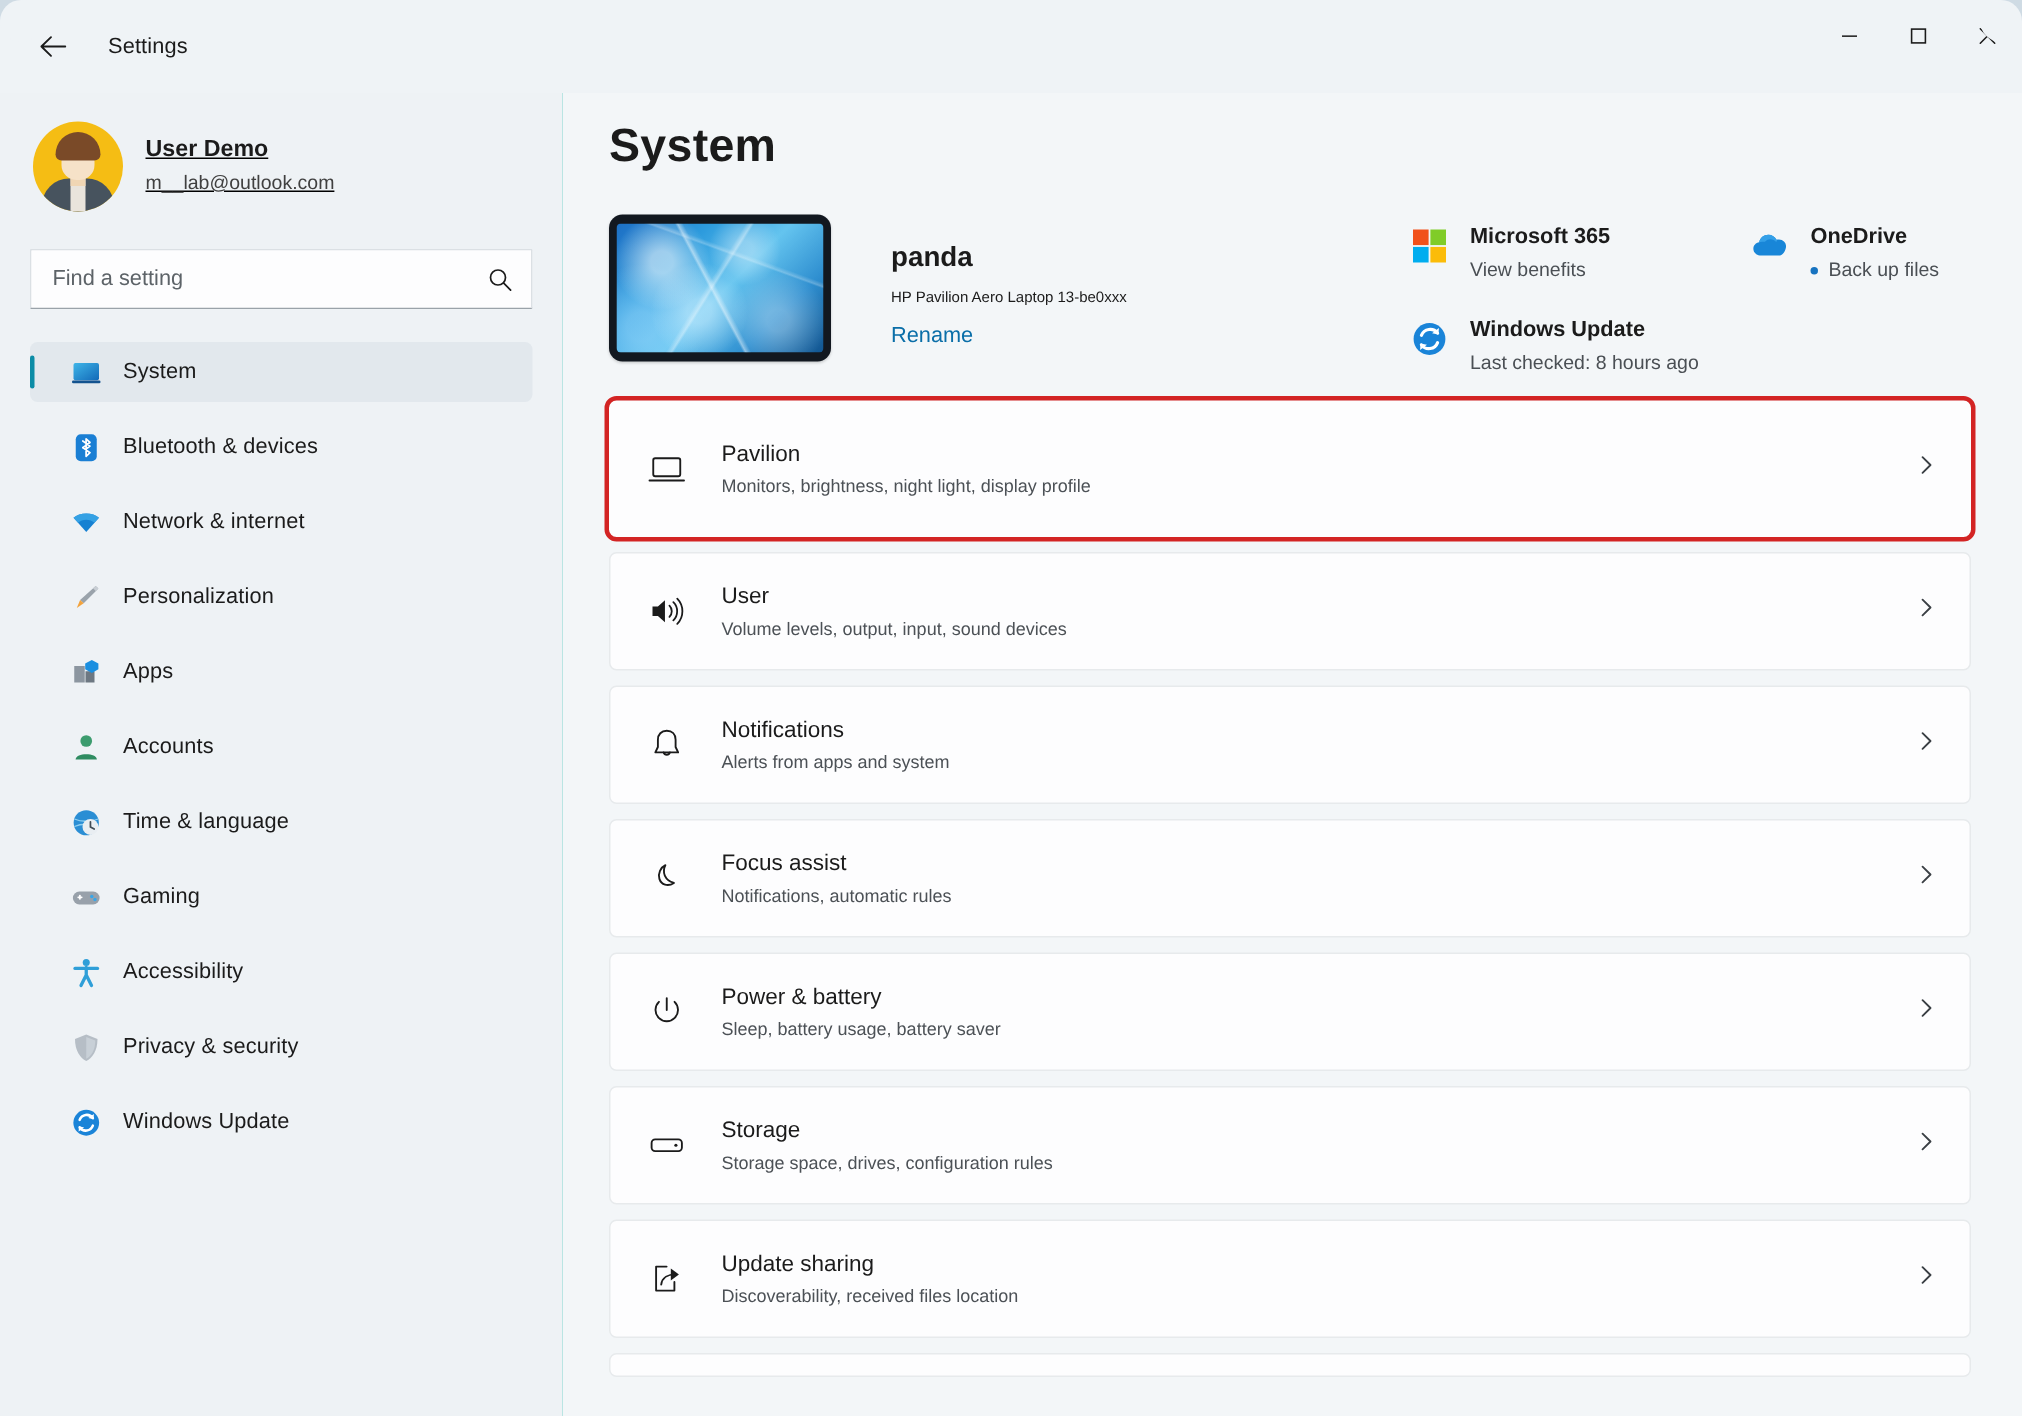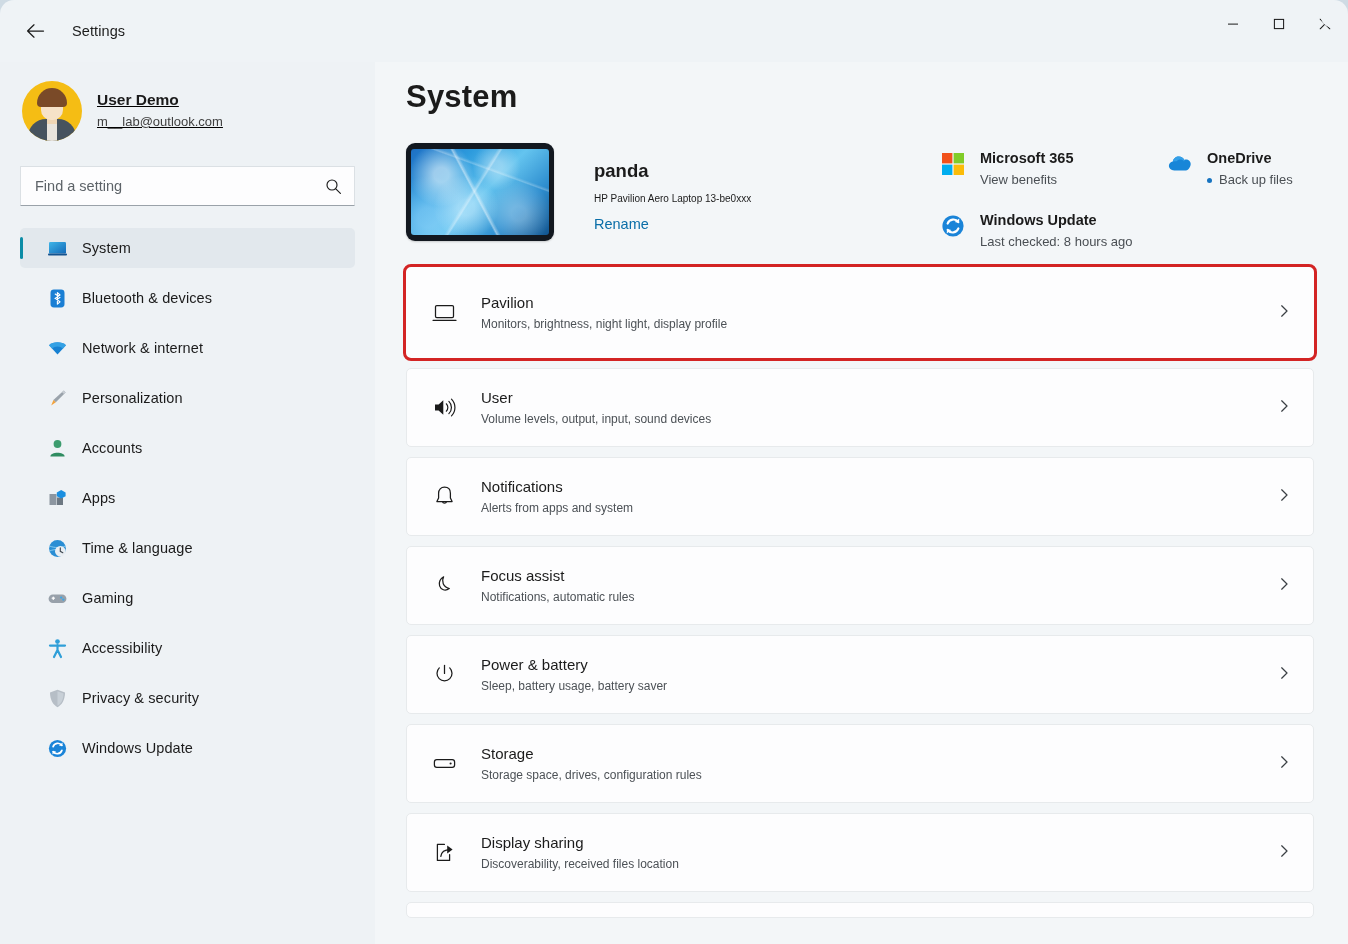--- a/index.html
+++ b/index.html
@@ -424,36 +424,36 @@
             <path d="M6.4 12 L8.8 14.2 L4.2 17.4 Z" fill="#f2a33c"></path>
             <path d="M16.8 2.6 L18.6 4.4 L17 6.1 L15 4.2 Z" fill="#c8ced4"></path>
           </svg>
         </span>
         <span class="nav-label">Personalization</span>
       </div>
 
       <div class="nav-item">
         <span class="nav-icon">
           <svg width="21" height="21" viewBox="0 0 21 21">
-            <circle cx="10.5" cy="6" r="3.9" fill="#3c9c6e"></circle>
-            <path d="M3.4 18.4 C3.4 13.6, 17.6 13.6, 17.6 18.4 Z" fill="#2f8c61"></path>
-          </svg>
-        </span>
-        <span class="nav-label">Accounts</span>
-      </div>
-
-      <div class="nav-item">
-        <span class="nav-icon">
-          <svg width="21" height="21" viewBox="0 0 21 21">
             <rect x="2.5" y="6" width="7" height="11" fill="#8c96a0"></rect>
             <rect x="10" y="9.5" width="6" height="7.5" fill="#6d7882"></rect>
             <path d="M14.2 2 L18.6 4.4 L18.6 8.2 L14.2 10.6 L9.8 8.2 L9.8 4.4 Z" fill="#1a8fe0"></path>
           </svg>
         </span>
         <span class="nav-label">Apps</span>
+      </div>
+
+      <div class="nav-item">
+        <span class="nav-icon">
+          <svg width="21" height="21" viewBox="0 0 21 21">
+            <circle cx="10.5" cy="6" r="3.9" fill="#3c9c6e"></circle>
+            <path d="M3.4 18.4 C3.4 13.6, 17.6 13.6, 17.6 18.4 Z" fill="#2f8c61"></path>
+          </svg>
+        </span>
+        <span class="nav-label">Accounts</span>
       </div>
 
       <div class="nav-item">
         <span class="nav-icon">
           <svg width="21" height="21" viewBox="0 0 21 21">
             <circle cx="10.5" cy="10.5" r="8.4" fill="#2a8ed4"></circle>
             <path d="M2.6 8 C7 10, 14 10, 18.4 8 M2.6 13 C7 11, 14 11, 18.4 13" stroke="#8fd0f2" stroke-width=".9" fill="none"></path>
             <circle cx="13.3" cy="13.3" r="5.3" fill="#e9eef2"></circle>
             <path d="M13.3 9.9 L13.3 13.3 L15.8 14.7" stroke="#414b54" stroke-width="1.15" fill="none" stroke-linecap="round"></path>
           </svg>
@@ -711,21 +711,21 @@
       <div class="card-wrap">
         <div class="card">
           <span class="card-icon">
             <svg width="27" height="27" viewBox="0 0 27 27" fill="none">
               <path d="M13.4 5.4 L6.4 5.4 L6.4 21.4 L18.6 21.4 L18.6 15.6" stroke="#1b1b1b" stroke-width="1.25" stroke-linecap="round" stroke-linejoin="round"></path>
               <path d="M9.8 17.4 C10.4 12.6 14.6 10.6 19.2 10.6" stroke="#1b1b1b" stroke-width="1.25" fill="none" stroke-linecap="round"></path>
               <path d="M16.2 6.6 L21.6 10.6 L16.2 14.6 Z" fill="#1b1b1b"></path>
             </svg>
           </span>
           <span class="card-text">
-            <span class="card-title" style="display:block">Display sharing</span>
+            <span class="card-title" style="display:block">Update sharing</span>
             <span class="card-sub" style="display:block">Discoverability, received files location</span>
           </span>
           <span class="chev">
             <svg width="14" height="14" viewBox="0 0 14 14" fill="none">
               <path d="M4.7 1.8 L10 7 L4.7 12.2" stroke="currentColor" stroke-width="1.25" stroke-linecap="round" stroke-linejoin="round"></path>
             </svg>
           </span>
         </div>
       </div>
 

